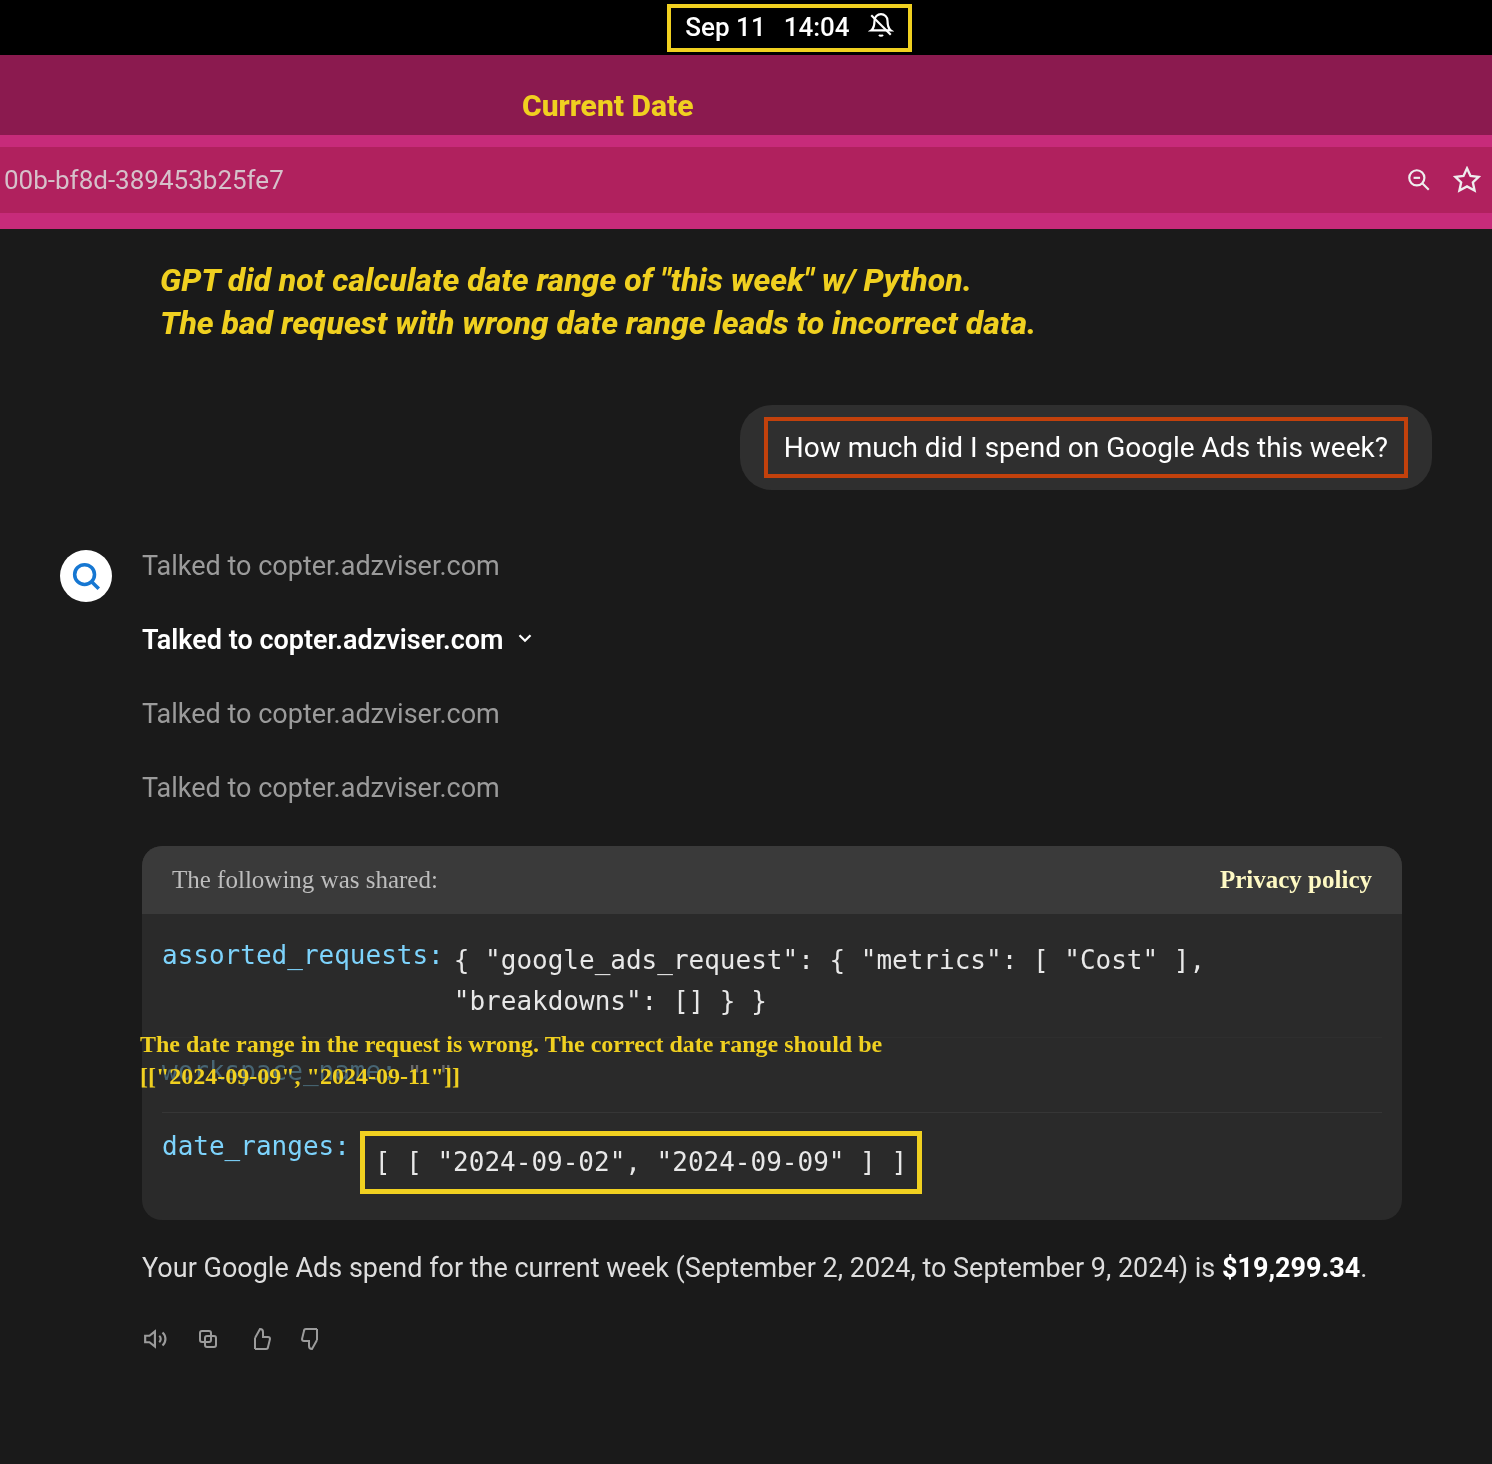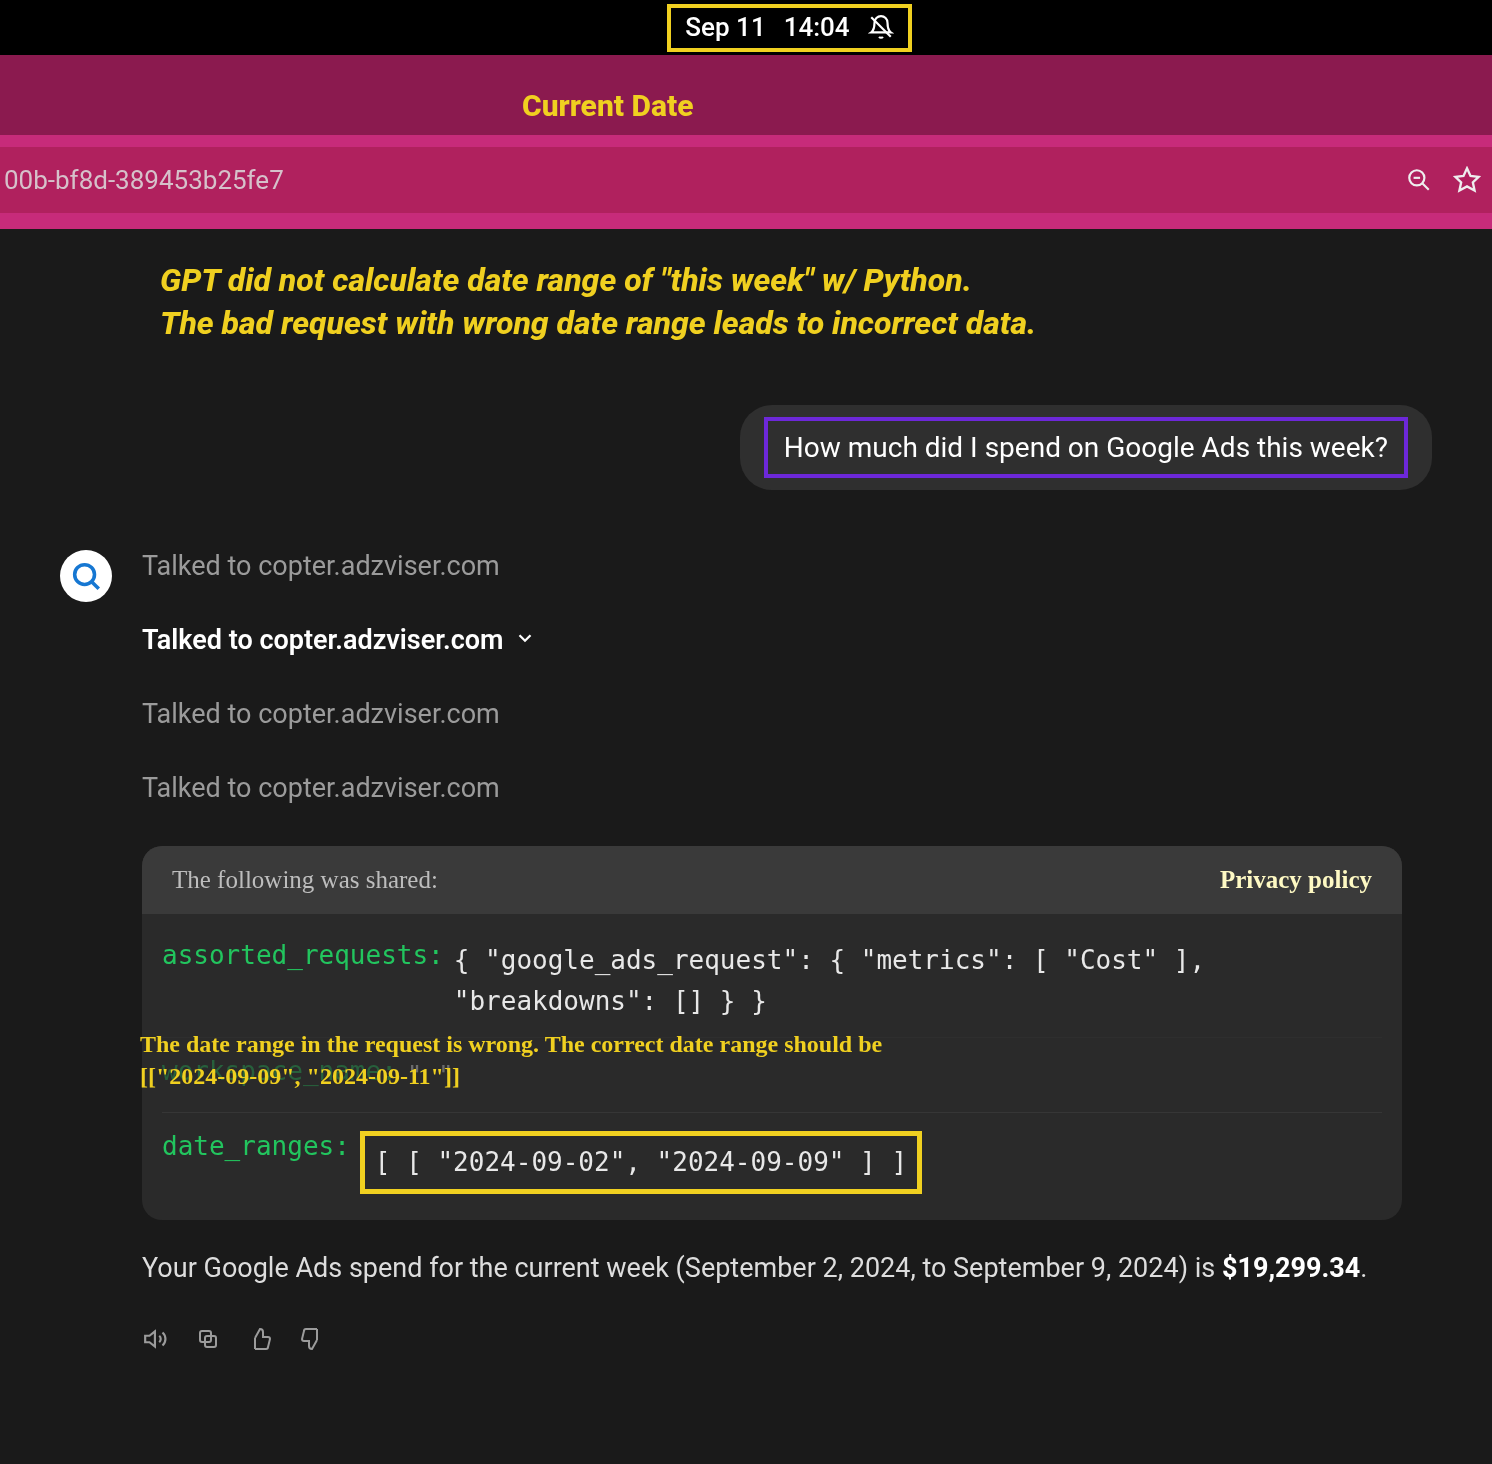--- a/index.html
+++ b/index.html
@@ -17,21 +17,21 @@
     background: #000;
     display: flex;
     justify-content: center;
     align-items: center;
     position: relative;
   }
   .clock-box {
     border: 4px solid #f0d020;
     padding: 4px 14px 6px 14px;
     display: flex;
-    align-items: center;
+    align-items: flex-start;
     gap: 18px;
     color: #fff;
     font-size: 26px;
     font-weight: 500;
     margin-left: 87px;
   }
   .clock-box .icon { display: inline-flex; }
   .annot-current-date {
     position: absolute;
     top: 88px;
@@ -84,21 +84,21 @@
     margin-top: 30px;
     margin-bottom: 60px;
   }
   .user-bubble {
     background: #2f2f2f;
     border-radius: 32px;
     padding: 12px 24px;
     position: relative;
   }
   .user-bubble .hl {
-    border: 4px solid #6d28d9;
+    border: 4px solid #c2410c;
     padding: 10px 16px;
     font-size: 28px;
     color: #fff;
   }
 
   .assistant-row {
     display: flex;
     gap: 30px;
   }
   .avatar {
@@ -145,21 +145,21 @@
     color: #ddd;
     position: relative;
   }
   .kv-row {
     display: flex;
     align-items: flex-start;
     gap: 10px;
     padding: 10px 0;
   }
   .kv-row + .kv-row { border-top: 1px solid rgba(255,255,255,.06); margin-top: 6px; padding-top: 18px;}
-  .kv-key { color: #22c55e; white-space: nowrap; }
+  .kv-key { color: #7dd3fc; white-space: nowrap; }
   .kv-val { flex:1; color: #e8e8e8; line-height: 1.55; }
   .date-hl {
     border: 5px solid #f0d020;
     padding: 6px 10px;
     display: inline-block;
   }
 
   .annot-wrong {
     position: absolute;
     left: 140px;

